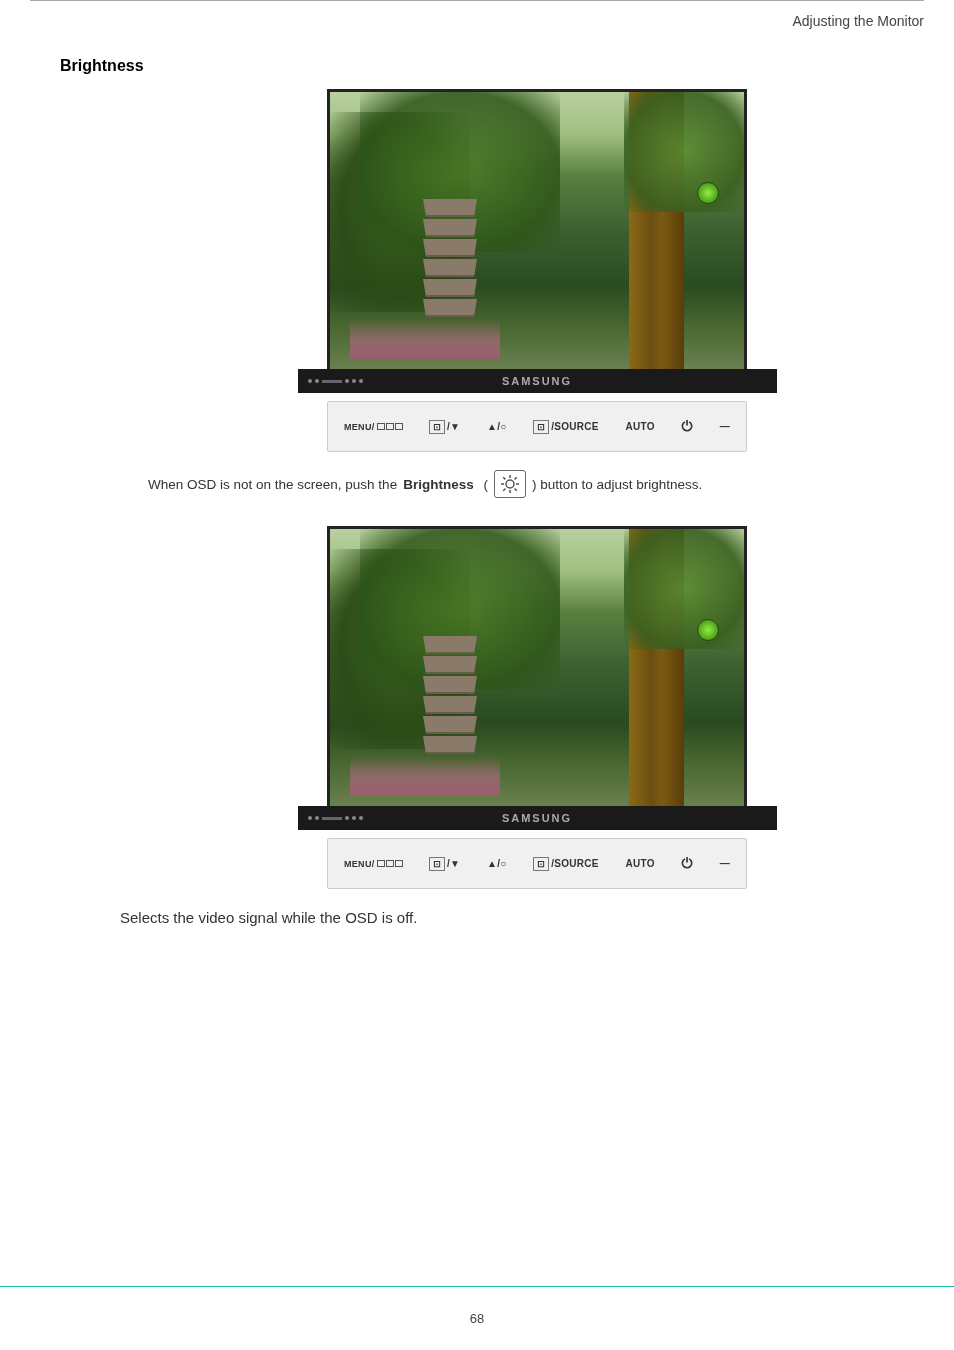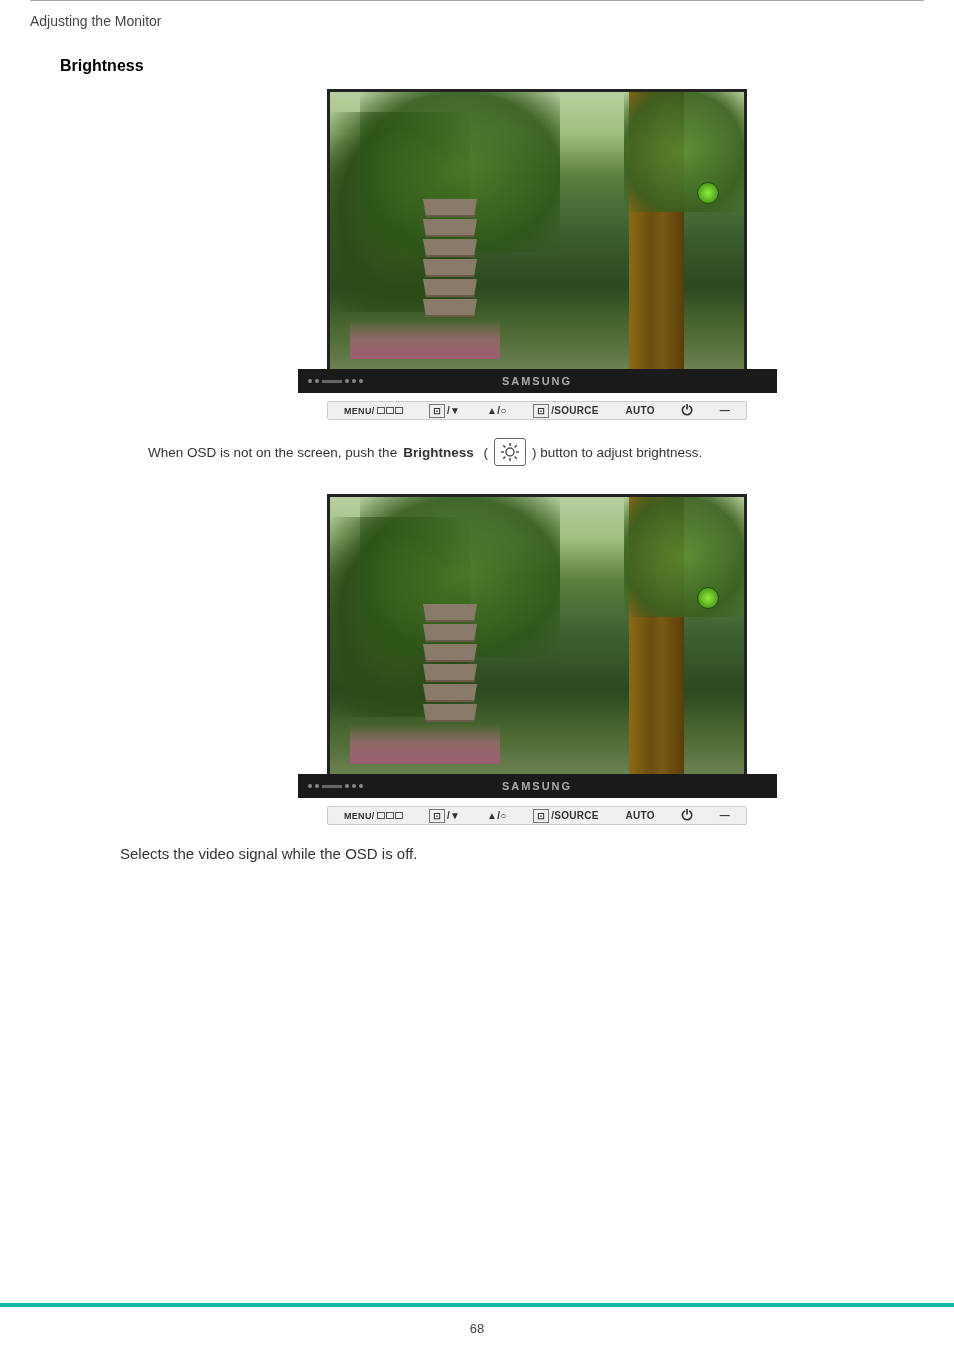--- a/index.html
+++ b/index.html
@@ -9,21 +9,21 @@
       min-height: 1350px;
       background: #fff;
       font-family: Arial, sans-serif;
       font-size: 14px;
       color: #333;
       position: relative;
     }
 
     .page-header {
       border-top: 1px solid #aaa;
-      text-align: left;
+      text-align: right;
       padding: 12px 0 8px;
       font-size: 14px;
       color: #444;
       margin: 0 30px;
     }
 
     .content {
       padding: 20px 60px 60px 60px;
     }
 
@@ -177,21 +177,21 @@
       height: 3px;
       background: #666;
     }
 
     
     .control-bar {
       width: 420px;
       background: #f0f0f0;
       border: 1px solid #ccc;
       border-radius: 2px;
-      padding: 0 16px;
+      padding: 16px 16px;
       display: flex;
       align-items: center;
       justify-content: space-between;
       margin-top: 8px;
     }
 
     .ctrl-btn {
       font-size: 10px;
       color: #333;
       display: flex;
@@ -228,23 +228,23 @@
       justify-content: center;
       font-size: 16px;
     }
 
     
     .page-footer {
       position: absolute;
       bottom: 0;
       left: 0;
       right: 0;
-      border-top: 4px solid #14b8a6;
+      border-top: 1px solid #14b8a6;
       text-align: center;
-      padding: 14px 0;
+      padding: 24px 0;
       font-size: 13px;
       color: #444;
     }
 
     .brightness-section {
       margin-bottom: 10px;
     }
 
     .source-section {
       margin-top: 10px;

